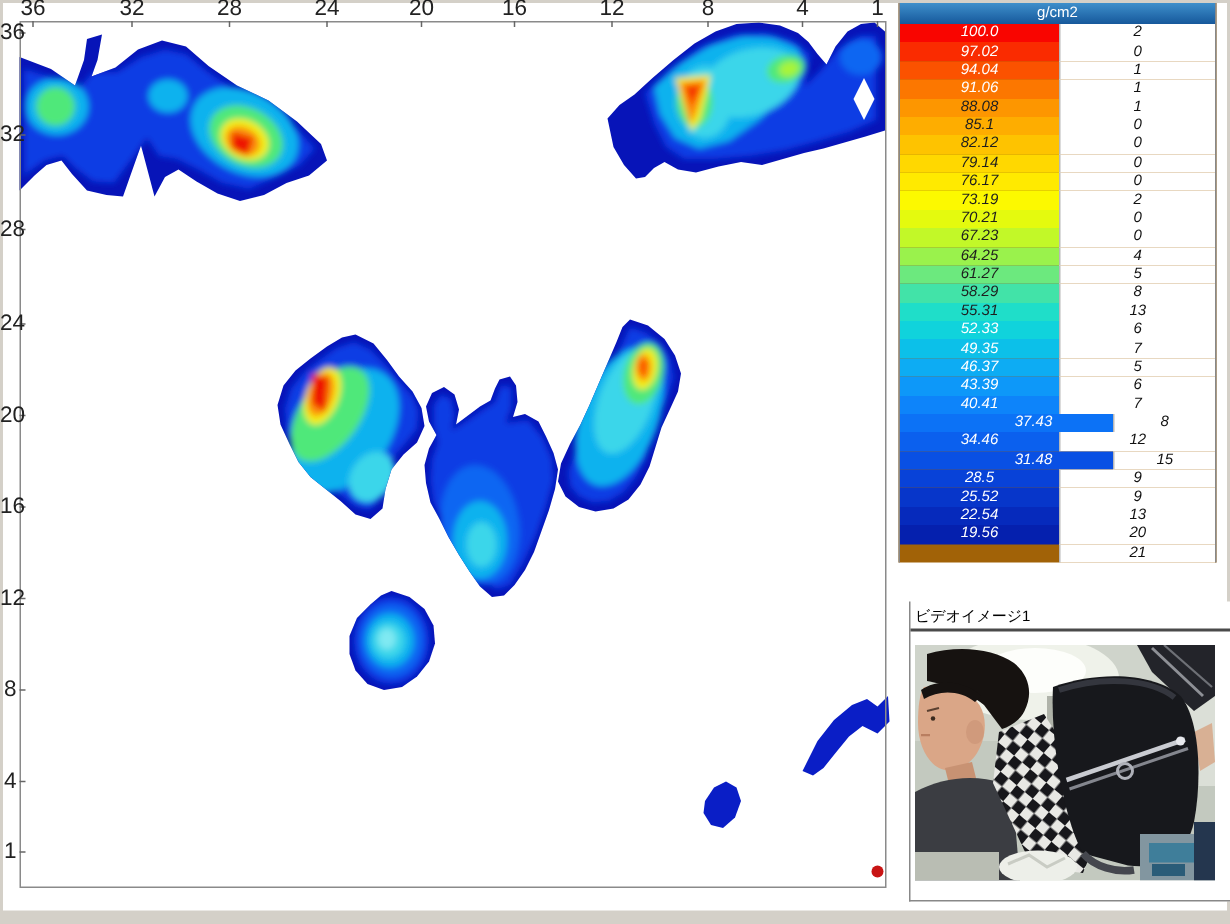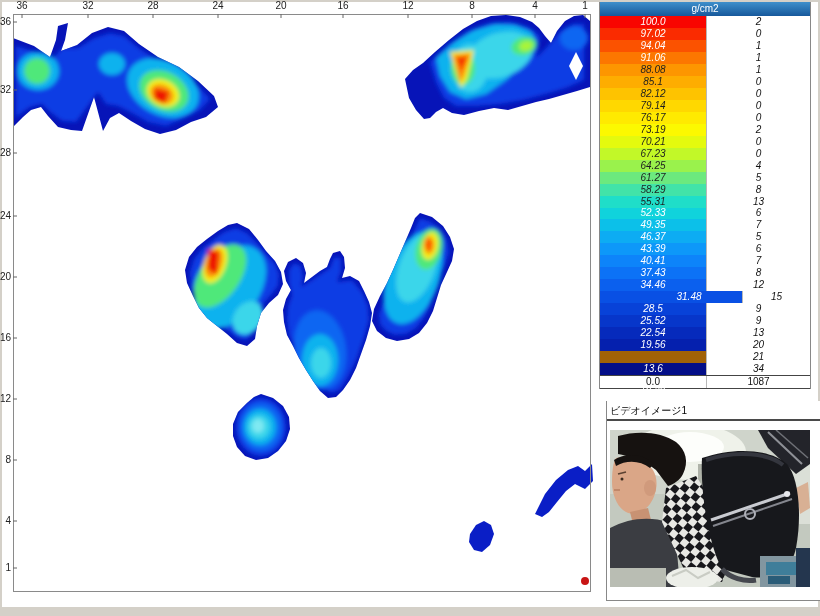--- a/index.html
+++ b/index.html
@@ -4,21 +4,21 @@
 <style>
   html,body{margin:0;padding:0;}
   body{
     width:820px;height:616px;position:relative;overflow:hidden;
     background:#D4D0C8;
     font-family:"Liberation Sans", sans-serif;
   }
   .content{position:absolute;left:2px;top:2px;width:816px;height:605px;background:#FFFFFF;}
   
   #plotSvg{position:absolute;left:0;top:0;width:820px;height:616px;z-index:2;}
-  .tick-label{position:absolute;font-size:10px;color:#222;z-index:3;line-height:10px;}
+  .tick-label{position:absolute;font-size:15px;color:#222;z-index:3;line-height:10px;}
   .tick-top{transform:translateX(-50%);top:1px;}
   .tick-left{width:11px;text-align:right;left:0;}
   
   .legend{
     position:absolute;left:599px;top:2px;width:212px;z-index:4;
     border-left:1px solid #888;border-right:1px solid #888;box-sizing:border-box;
     background:#a16207;
   }
   .legend-header{
     height:14px;line-height:14px;text-align:center;color:#FFFFFF;font-size:10px;
@@ -305,21 +305,21 @@
       </div>
       <div class="lg-row">
         <div class="lg-val" style="background: rgb(13, 152, 249); color: rgb(255, 255, 255);">43.39</div>
         <div class="lg-cnt">6</div>
       </div>
       <div class="lg-row">
         <div class="lg-val" style="background: rgb(13, 132, 250); color: rgb(255, 255, 255);">40.41</div>
         <div class="lg-cnt">7</div>
       </div>
       <div class="lg-row">
-        <div class="lg-val" style="background: rgb(12, 114, 246); color: rgb(255, 255, 255);">37.43</div>
+        <div class="lg-val" style="background: rgb(12, 114, 246); color: rgb(255, 255, 255); padding-left: 36px;">37.43</div>
         <div class="lg-cnt">8</div>
       </div>
       <div class="lg-row">
         <div class="lg-val" style="background: rgb(11, 96, 238); color: rgb(255, 255, 255);">34.46</div>
         <div class="lg-cnt">12</div>
       </div>
       <div class="lg-row">
         <div class="lg-val" style="background: rgb(9, 80, 228); color: rgb(255, 255, 255); padding-left: 36px;">31.48</div>
         <div class="lg-cnt">15</div>
       </div>
@@ -336,29 +336,21 @@
         <div class="lg-cnt">13</div>
       </div>
       <div class="lg-row">
         <div class="lg-val" style="background: rgb(5, 32, 174); color: rgb(255, 255, 255);">19.56</div>
         <div class="lg-cnt">20</div>
       </div>
       <div class="lg-row">
         <div class="lg-val" style="background: rgb(4, 23, 158); color: rgb(255, 255, 255); margin-top: 38px;">16.58</div>
         <div class="lg-cnt">21</div>
       </div>
-      <div class="lg-row">
-        <div class="lg-val" style="background: rgb(3, 14, 136); color: rgb(255, 255, 255);">13.6</div>
-        <div class="lg-cnt">34</div>
-      </div>
     </div>
-  <div class="lg-zero">
-    <div class="lg-val">0.0</div>
-    <div class="lg-cnt">1087</div>
-  </div>
 </div>
 
 <div class="video-panel">
   <div class="video-label">ビデオイメージ1</div>
   <svg id="photoSvg" viewBox="0 0 200 157" xmlns="http://www.w3.org/2000/svg">
     <defs>
       <pattern id="chk" width="14" height="14" patternUnits="userSpaceOnUse" patternTransform="rotate(40)">
         <rect width="14" height="14" fill="#E8E8E4"></rect>
         <rect width="7" height="7" fill="#17171B"></rect>
         <rect x="7" y="7" width="7" height="7" fill="#17171B"></rect>

